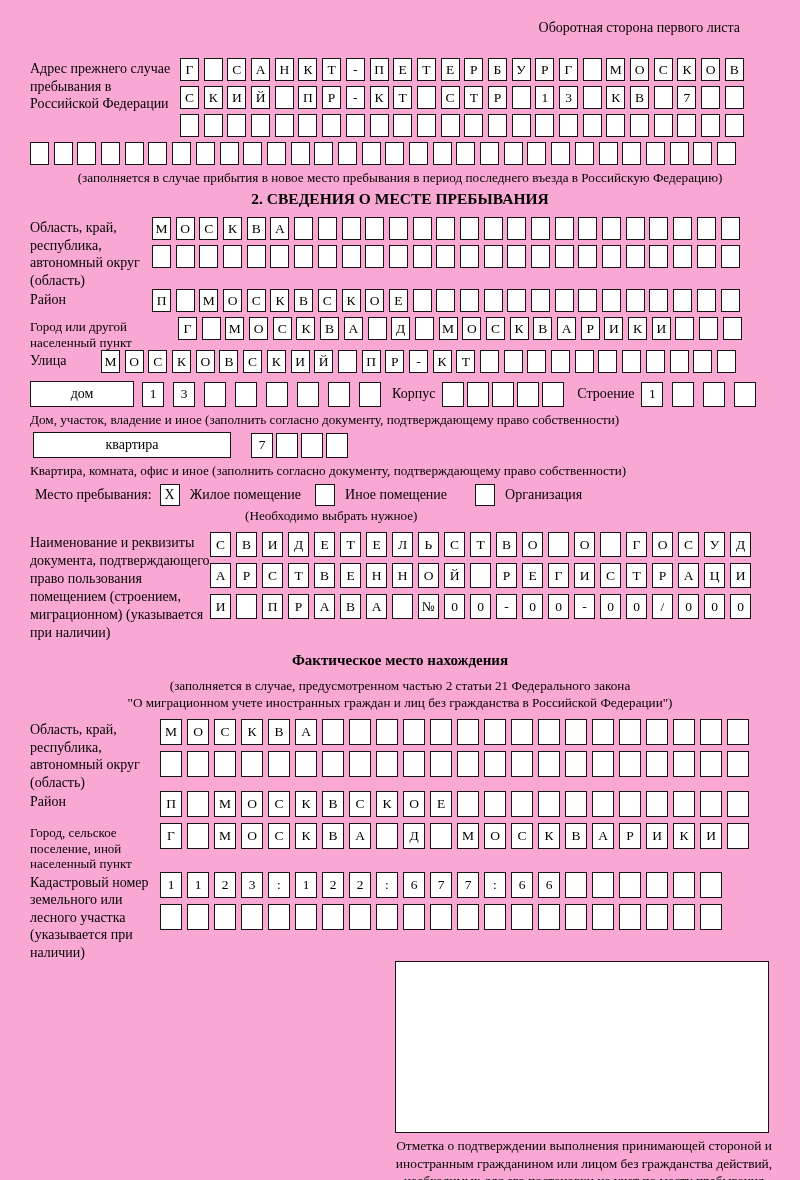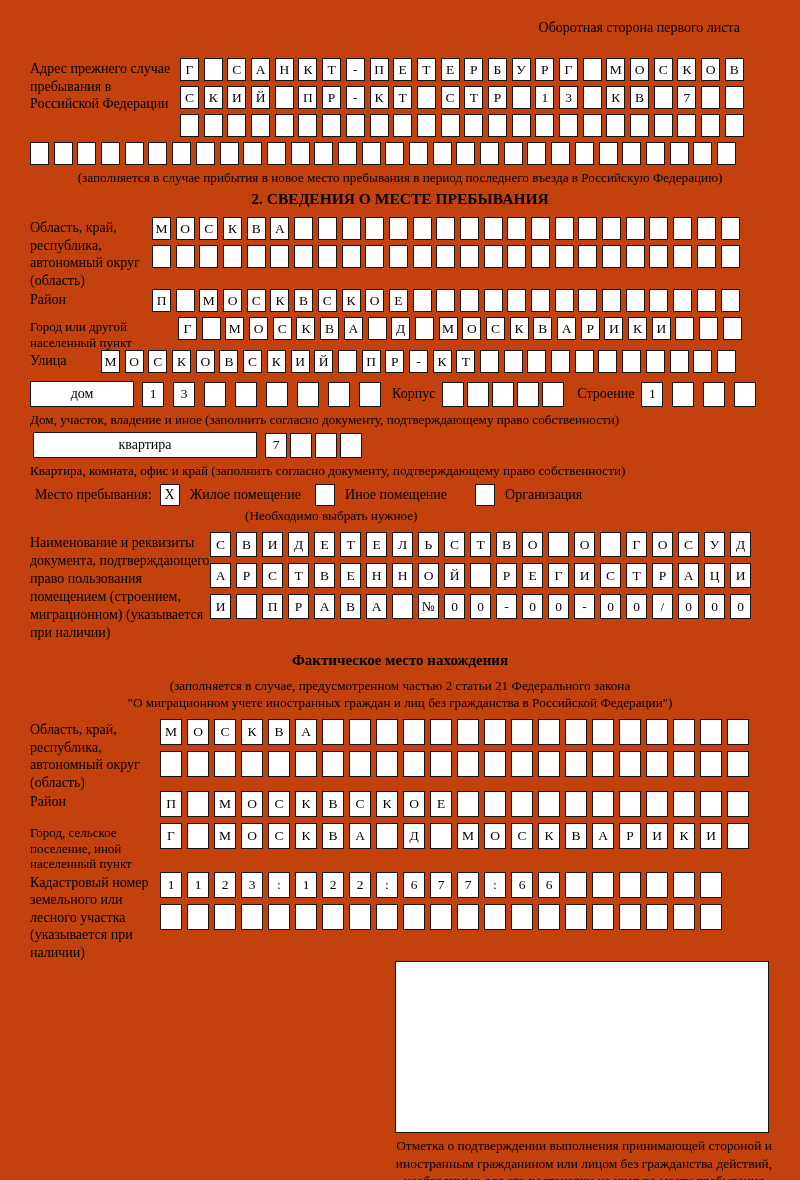--- a/index.html
+++ b/index.html
@@ -1,18 +1,18 @@
 <!DOCTYPE html>
 <html><head>
 <meta charset="utf-8">
 <style>
   html,body{margin:0;padding:0;background:#fff;}
   .page{
     width:800px;height:1180px;box-sizing:border-box;
-    padding:20px 30px 10px 30px;background:#c2410c;color:#000;
+    padding:20px 30px 10px 30px;background:#f9a8d4;color:#000;
     font-family:"Liberation Serif","DejaVu Serif",serif;
     font-size:14px;overflow:hidden;position:relative;
   }
   .hdr-note{text-align:right;padding-right:30px;font-size:14px;margin-bottom:22px;}
   .frow{display:flex;align-items:flex-start;}
   .lbl{flex:none;line-height:17.5px;padding-top:2px;}
   .w140{width:150px;}
   .w122{width:122px;}
   .w148{width:148px;}
   .w71{width:71px;}
@@ -34,21 +34,21 @@
   .caption{font-size:13.2px;text-align:center;margin:0 0 4px 0;}
   .caption-l{font-size:13.2px;margin:0 0 4px 0;}
   .h2{font-weight:bold;font-size:15.5px;text-align:center;margin:4px 0 9px 0;}
   .h3{font-weight:bold;font-size:15px;text-align:center;margin:10px 0 8px 0;}
   .widebox{
     border:1.8px solid #141414;height:26px;box-sizing:border-box;
     display:flex;align-items:center;justify-content:center;flex:none;
     font-size:14px;background:#fff;
   }
   .w-dom{width:104px;margin-right:8px;}
-  .w-kv{width:224px;margin-right:8px;margin-left:3px;}
+  .w-kv{width:198px;margin-right:20px;margin-left:3px;}
   .house-row{display:flex;align-items:center;margin:3px 0 5px 0;}
   .inline-lbl{flex:none;margin:0 7px 0 2px;}
   .stay-row{display:flex;align-items:center;margin:5px 0 2px 5px;}
   .checkbox{
     flex:none;width:20px;height:22px;border:1.6px solid #141414;box-sizing:border-box;
     display:flex;align-items:center;justify-content:center;font-size:14px;background:#fff;
   }
   .stay-lbl{margin-right:8px;}
   .opt-lbl{margin:0 14px 0 10px;}
   .opt-lbl.wide{margin-right:28px;text-align:right;}
@@ -377,21 +377,21 @@
 
   <div class="house-row">
     <div class="widebox w-kv">квартира</div>
     <div class="cells cells-h2" style="margin-bottom:0">
         <span class="cell">7</span>
         <span class="cell"></span>
         <span class="cell"></span>
         <span class="cell"></span>
       </div>
   </div>
-  <div class="caption-l">Квартира, комната, офис и край (заполнить согласно документу, подтверждающему право собственности)</div>
+  <div class="caption-l">Квартира, комната, офис и иное (заполнить согласно документу, подтверждающему право собственности)</div>
 
   <div class="stay-row">
     <span class="stay-lbl">Место пребывания:</span>
     <span class="checkbox">X</span>
     <span class="opt-lbl">Жилое помещение</span>
     <span class="checkbox"></span>
     <span class="opt-lbl wide">Иное помещение</span>
     <span class="checkbox"></span>
     <span class="opt-lbl">Организация</span>
   </div>

